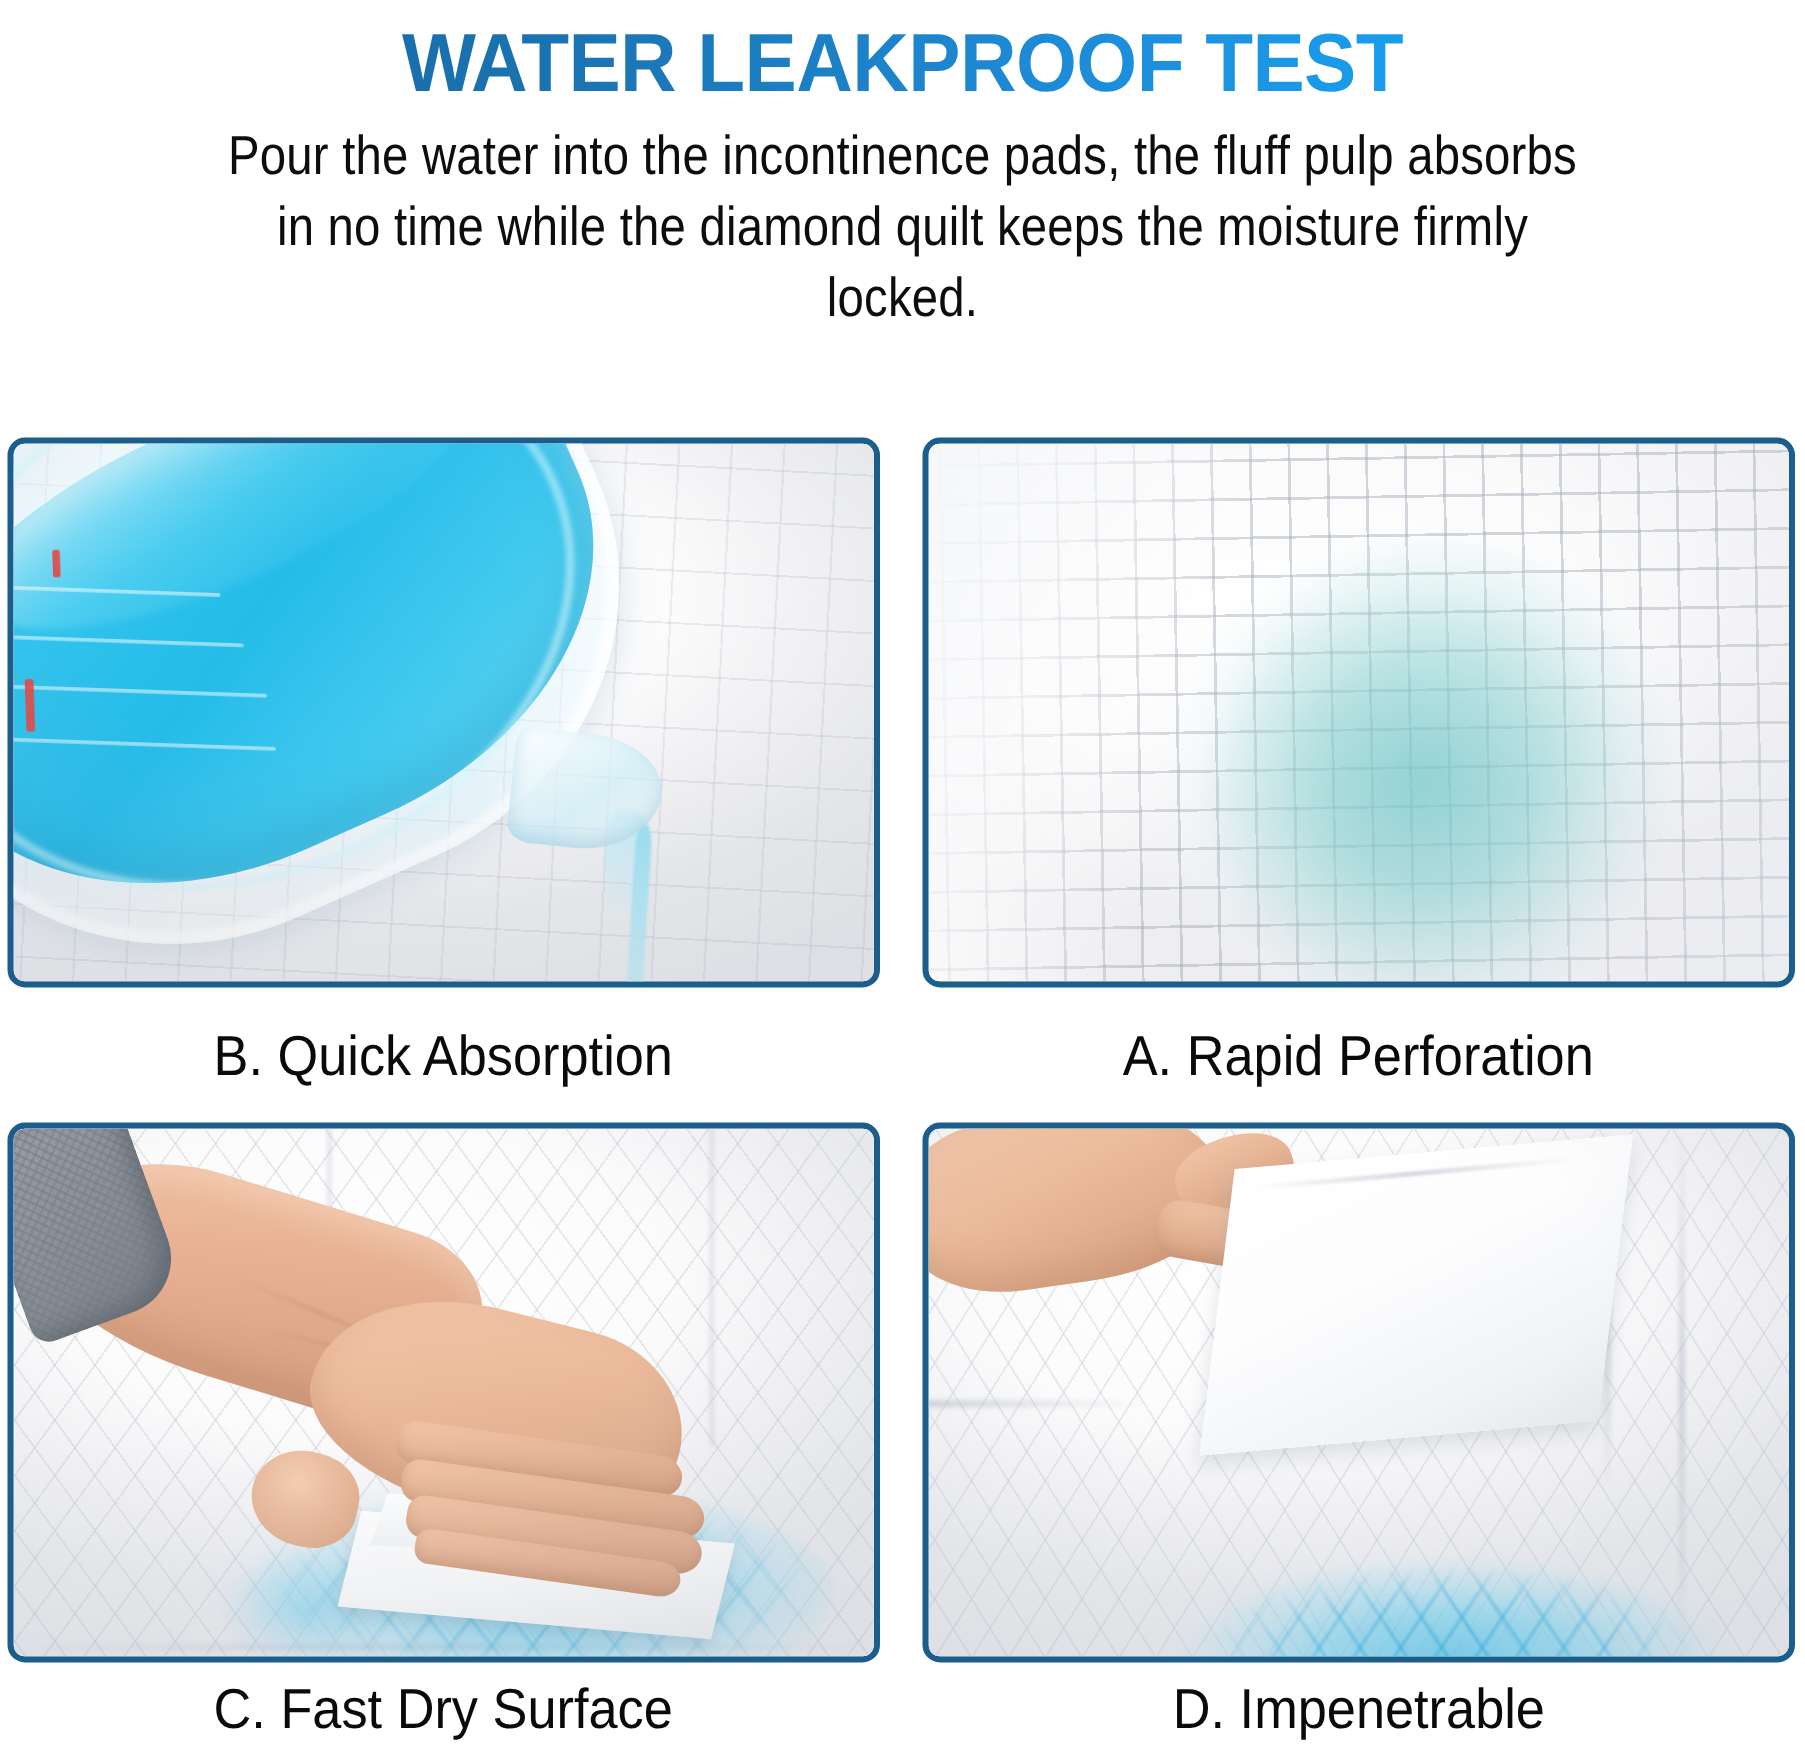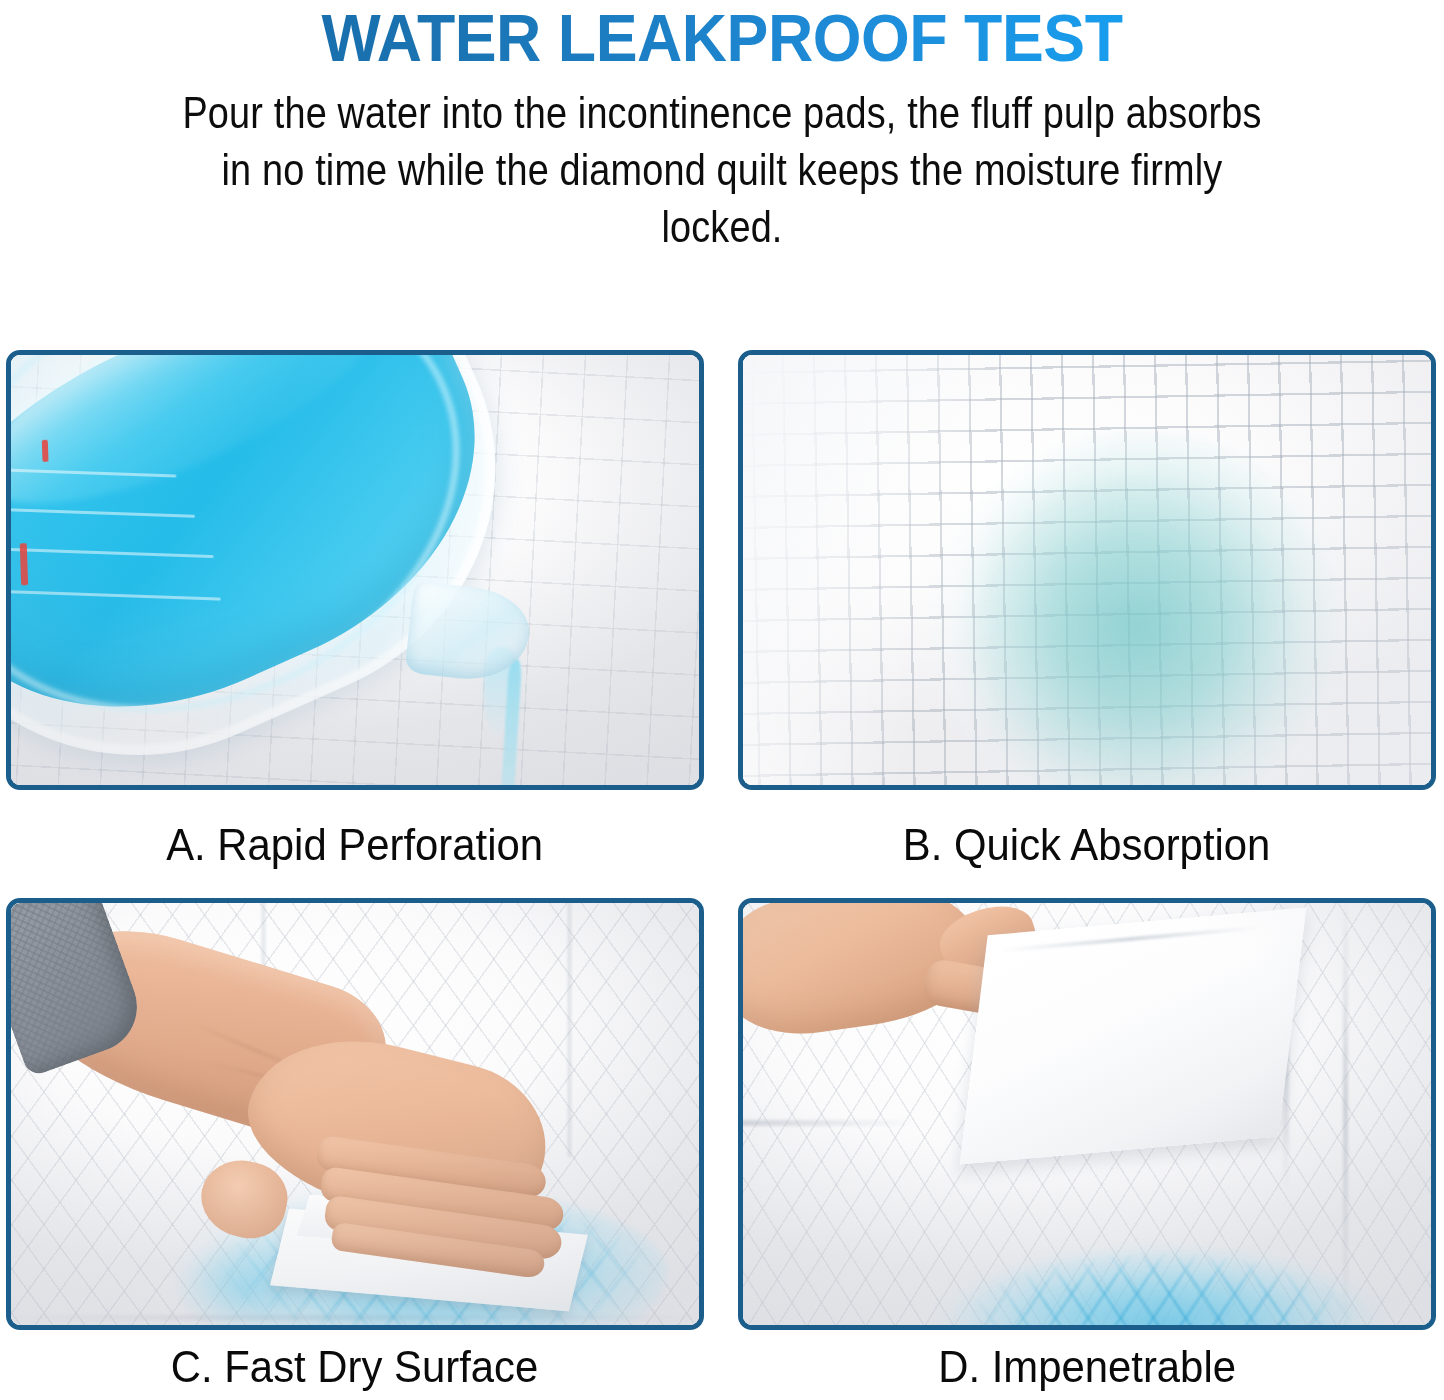--- a/index.html
+++ b/index.html
@@ -5,21 +5,21 @@
   html,body{margin:0;padding:0;}
   body{
     width:1444px;height:1400px;
     background:#ffffff;
     font-family:"Liberation Sans", sans-serif;
     overflow:hidden;
     position:relative;
   }
 
   
-  .header{width:100%;padding-top:0;box-sizing:border-box;}
+  .header{width:100%;padding-top:12px;box-sizing:border-box;}
   .title{
     text-align:center;
     font-family:"Liberation Sans", sans-serif;
     font-weight:bold;
     font-size:66px;
     line-height:76px;
     letter-spacing:-0.5px;
     margin:0;
     background:linear-gradient(90deg,#1668a5 0%,#1a72b0 28%,#1e8ad6 58%,#17a0f0 82%,#14a3f5 100%);
     -webkit-background-clip:text;
@@ -442,26 +442,26 @@
         <div class="wetB"></div>
         <div class="wetB2"></div>
         <div class="pB-gridfade"></div>
         <div class="pB-shade"></div>
       </div>
     </div>
   </div>
 
   <div class="cell">
     <div class="cap-wrap">
+      <div class="caption">B. Quick Absorption</div>
+    </div>
+  </div>
+  <div class="cell">
+    <div class="cap-wrap">
       <div class="caption">A. Rapid Perforation</div>
-    </div>
-  </div>
-  <div class="cell">
-    <div class="cap-wrap">
-      <div class="caption">B. Quick Absorption</div>
     </div>
   </div>
 
   <div class="cell">
     <div class="panel">
       <div class="photo">
         <div class="pC-bg"></div>
         <div class="pad-base"></div>
         <div class="pC-quilt"></div>
         <div class="pC-seam" style="left:250px;top:-6px;width:5px;height:180px;"></div>

